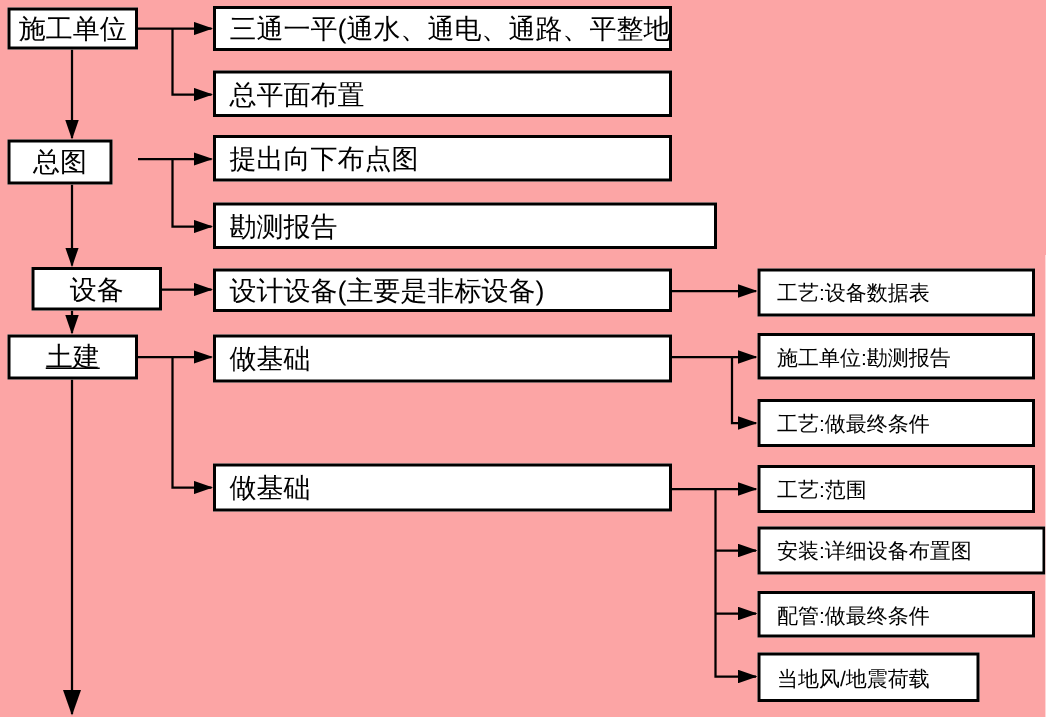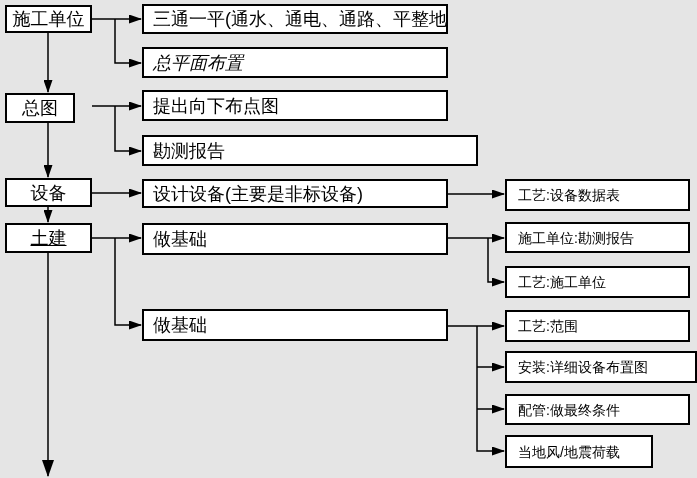--- a/index.html
+++ b/index.html
@@ -1,20 +1,20 @@
 <!DOCTYPE html>
 <html><head>
 <meta charset="utf-8">
 <style>
   html, body { margin: 0; padding: 0; background: #ffffff; }
   .stage {
     position: relative;
     width: 697px;
     height: 478px;
-    background: #e5e5e5;
+    background: #fca5a5;
     font-family: "Liberation Sans", sans-serif;
     color: #000000;
     overflow: hidden;
   }
   .connector-layer {
     position: absolute;
     left: 0; top: 0;
     width: 697px; height: 478px;
   }
   .connector-layer path {
@@ -76,32 +76,32 @@
     <path d="M488,238 V282 H504" marker-end="url(#arr)"></path>
 
     <path d="M448,326 H504" marker-end="url(#arr)"></path>
     <path d="M477,326 V451 H504" marker-end="url(#arr)"></path>
     <path d="M477,367 H504" marker-end="url(#arr)"></path>
     <path d="M477,409 H504" marker-end="url(#arr)"></path>
   </svg>
 
   <div class="node center" style="left:5px;  top:5px;   width:87px; height:28px;">施工单位</div>
   <div class="node center" style="left:5px;  top:93px;  width:70px; height:30px;">总图</div>
-  <div class="node center" style="left:5px;  top:178px; width:87px; height:29px;">设备</div>
+  <div class="node center" style="left:21px;  top:178px; width:87px; height:29px;">设备</div>
   <div class="node center" style="left:5px;  top:223px; width:87px; height:30px;text-decoration:underline;">土建</div>
 
   <div class="node pad" style="left:142px; top:4px;   width:306px; height:30px;">三通一平(通水、通电、通路、平整地面)</div>
-  <div class="node pad" style="left:142px; top:47px;  width:306px; height:31px;font-style:italic;">总平面布置</div>
+  <div class="node pad" style="left:142px; top:47px;  width:306px; height:31px;">总平面布置</div>
   <div class="node pad" style="left:142px; top:90px;  width:306px; height:31px;">提出向下布点图</div>
   <div class="node pad" style="left:142px; top:135px; width:336px; height:31px;">勘测报告</div>
   <div class="node pad" style="left:142px; top:179px; width:306px; height:29px;">设计设备(主要是非标设备)</div>
   <div class="node pad" style="left:142px; top:223px; width:306px; height:32px;">做基础</div>
   <div class="node pad" style="left:142px; top:309px; width:306px; height:32px;">做基础</div>
 
   <div class="node detail" style="left:505px; top:179px; width:185px; height:32px;">工艺:设备数据表</div>
   <div class="node detail" style="left:505px; top:222px; width:185px; height:31px;">施工单位:勘测报告</div>
-  <div class="node detail" style="left:505px; top:266px; width:185px; height:32px;">工艺:施工单位</div>
+  <div class="node detail" style="left:505px; top:266px; width:185px; height:32px;">工艺:做最终条件</div>
   <div class="node detail" style="left:505px; top:310px; width:185px; height:32px;">工艺:范围</div>
   <div class="node detail" style="left:505px; top:351px; width:192px; height:32px;">安装:详细设备布置图</div>
   <div class="node detail" style="left:505px; top:394px; width:185px; height:31px;">配管:做最终条件</div>
   <div class="node detail" style="left:505px; top:435px; width:148px; height:33px;">当地风/地震荷载</div>
 
 </div>
 
 </body></html>

